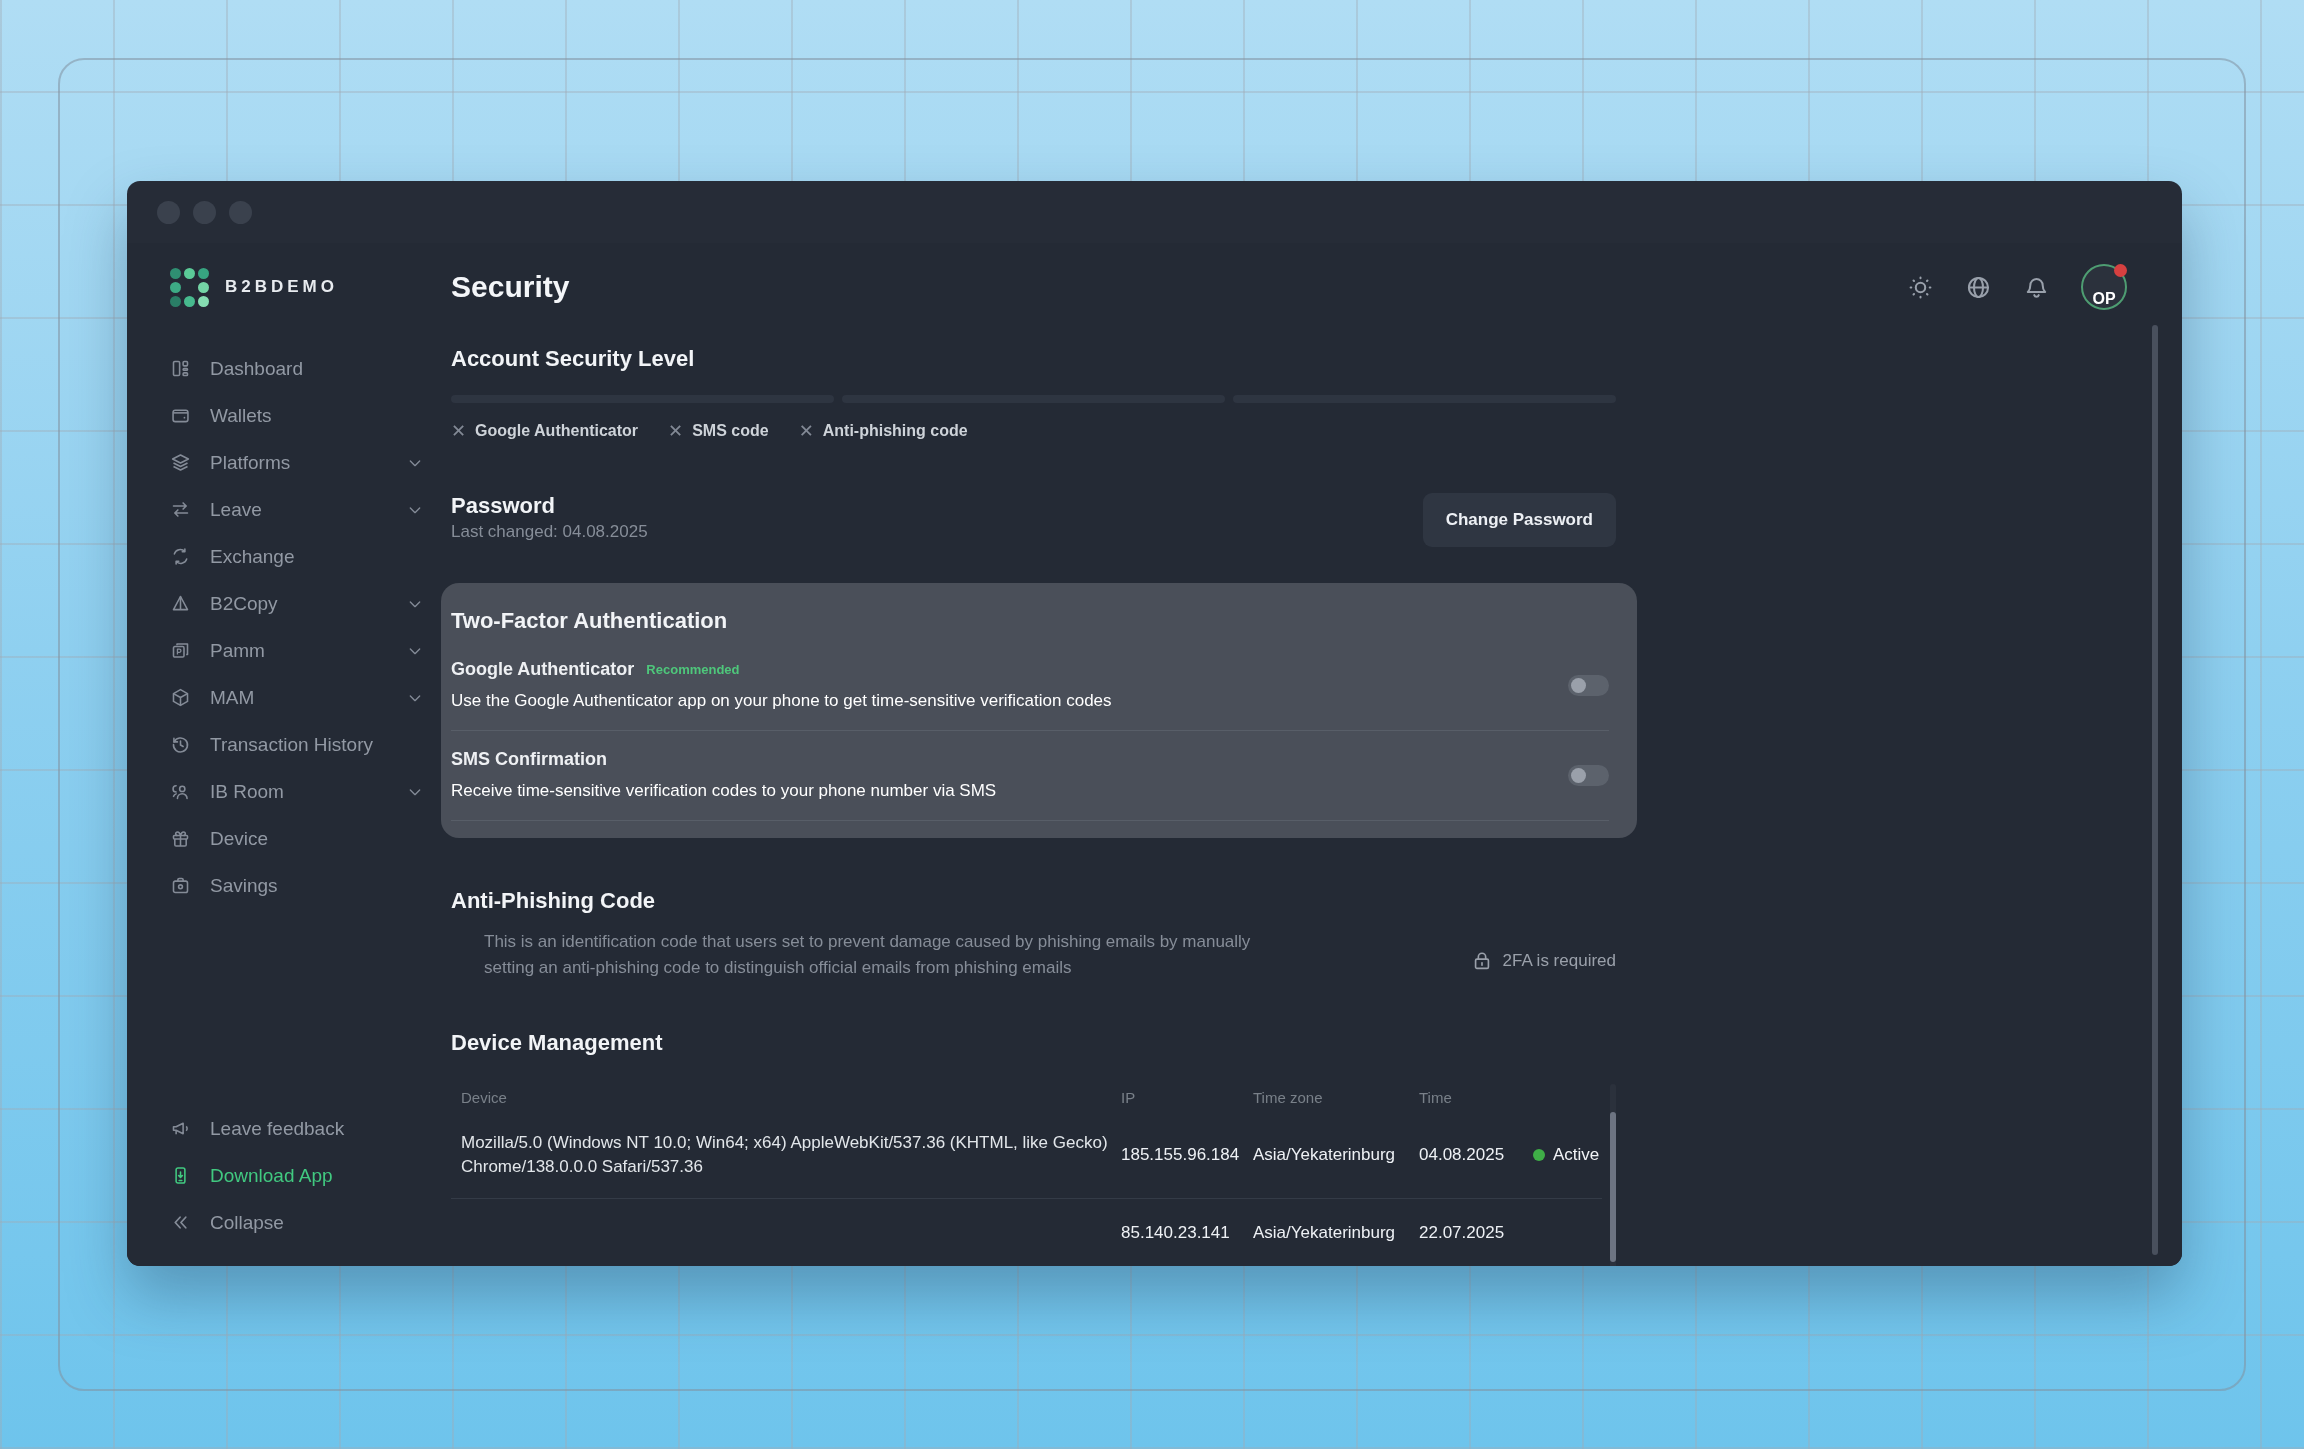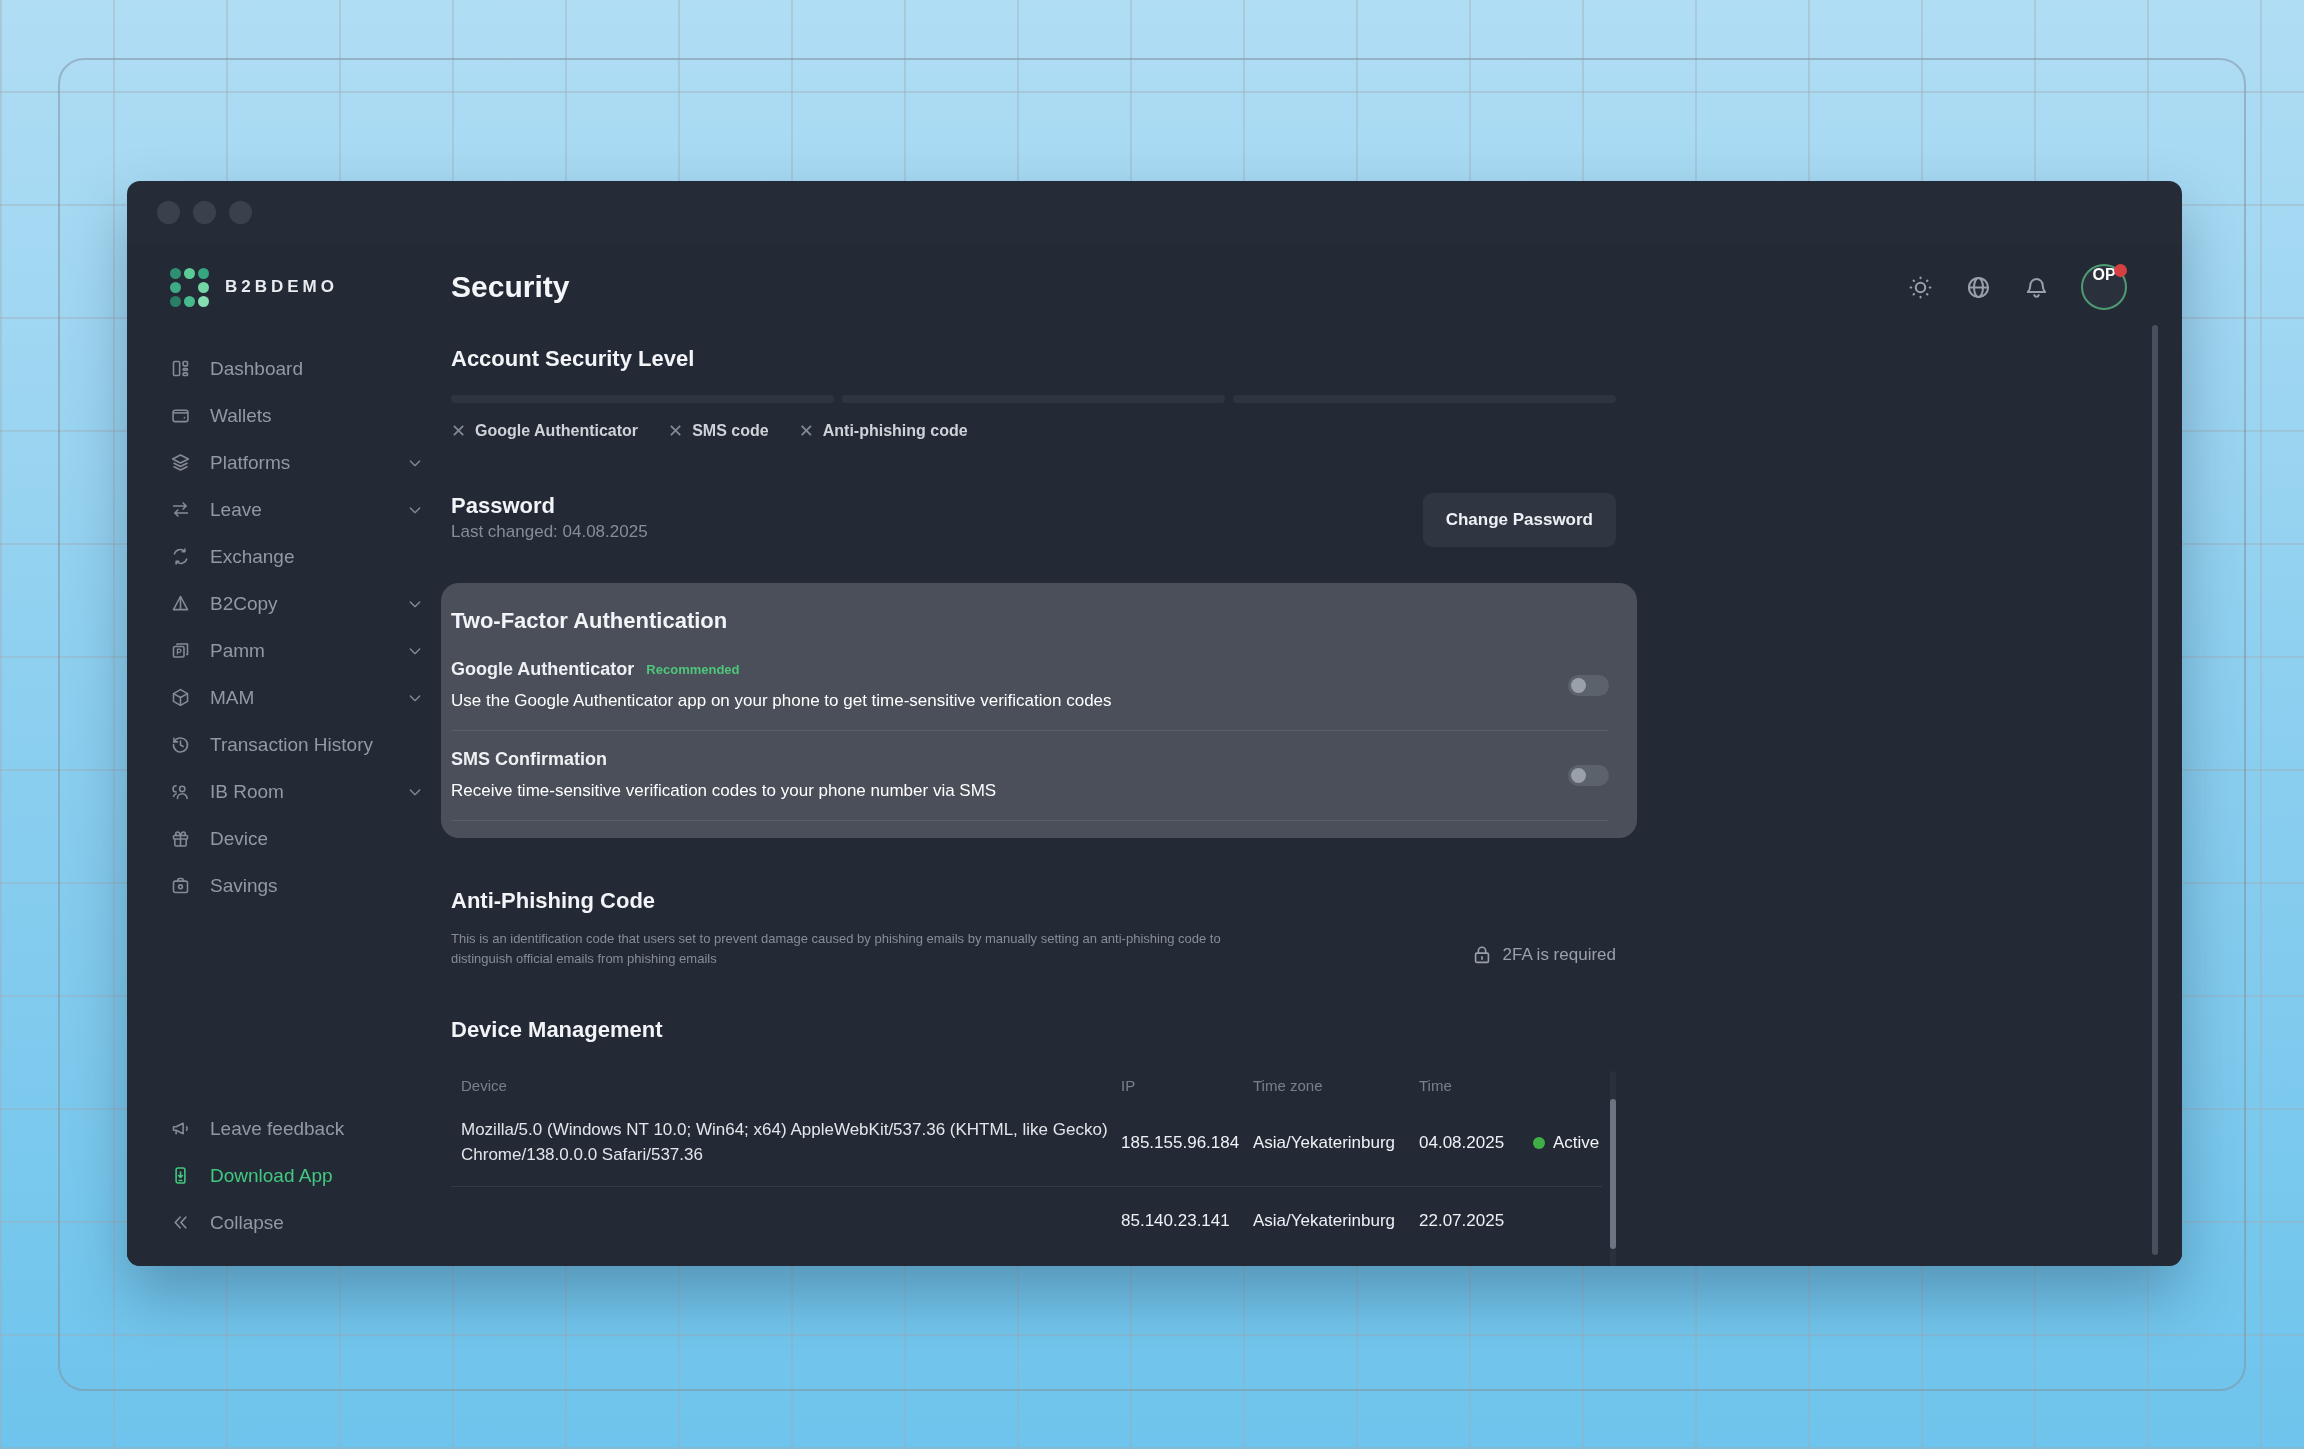--- a/index.html
+++ b/index.html
@@ -30,21 +30,21 @@
   .app-header { height:88px; flex:0 0 88px; display:flex; align-items:center; background:#242a35; }
   .brand { width:324px; flex:0 0 324px; display:flex; align-items:center; gap:16px; padding-left:43px; }
   .logo-grid { display:grid; grid-template-columns:repeat(3,11px); grid-template-rows:repeat(3,11px); gap:3px; }
   .logo-grid i { border-radius:50%; display:block; }
   .brand-name { font-size:17px; font-weight:700; letter-spacing:4px; color:#e8ebef; }
   .page-title { flex:1; font-size:30px; font-weight:700; color:#f4f6f9; }
   .header-icons { display:flex; align-items:center; gap:31px; padding-right:55px; }
   .hicon { width:27px; height:27px; color:#99a0ab; cursor:pointer; }
   .hicon svg { width:27px; height:27px; display:block; }
   .avatar { position:relative; width:46px; height:46px; border-radius:50%; border:2px solid #4e9d72;
-    background:#2b313c; display:flex; align-items:flex-start; justify-content:center;
+    background:#2b313c; display:flex; align-items:flex-end; justify-content:center;
     font-size:16px; font-weight:700; color:#fff; cursor:pointer; }
   .avatar .red-dot { position:absolute; top:-2px; right:-2px; width:13px; height:13px; border-radius:50%; background:#d64040; }
 
   .app-body { flex:1; display:flex; background:#242a35; min-height:0; }
 
   
   .sidebar { width:324px; flex:0 0 324px; display:flex; flex-direction:column; padding:14px 0 20px 0; }
   .nav-item { height:47px; display:flex; align-items:center; gap:19px; padding:0 28px 0 43px;
     color:#9299a4; font-size:19px; cursor:pointer; }
   .nav-item .nico { width:21px; height:21px; flex:0 0 21px; color:#848b97; }
@@ -77,21 +77,21 @@
   .tfa-titleline { display:flex; align-items:center; gap:12px; }
   .tfa-name { font-size:18px; font-weight:600; color:#eef0f3; }
   .badge-rec { font-size:13px; font-weight:600; color:#4ec77b; }
   .tfa-desc { margin-top:11px; font-size:17px; color:#ffffff; }
   .toggle { position:relative; width:41px; height:21px; border-radius:11px; background:#5c626c; flex:0 0 41px; cursor:pointer; }
   .toggle .knob { position:absolute; left:3px; top:3px; width:15px; height:15px; border-radius:50%; background:#9aa0aa; }
   .tfa-divider { height:1px; background:#585e68; margin:19px 0 0 0; }
   .tfa-row2 { margin-top:18px; }
 
   .antiphishing { margin-top:50px; display:flex; justify-content:space-between; }
-  .ap-desc { margin-top:15px; width:810px; font-size:13px; line-height:1.55; color:#868d98; }
+  .ap-desc { margin-top:15px; width:810px; font-size:17px; line-height:1.55; color:#868d98;margin-left:33px; }
   .ap-req { display:flex; align-items:center; gap:10px; margin-top:52px; color:#9aa0aa; font-size:17px; white-space:nowrap; }
   .ap-req svg { width:22px; height:22px; display:block; }
 
   .devices { margin-top:48px; }
   .dev-table { margin-top:26px; position:relative; padding-right:14px; }
   .dev-grid { display:grid; grid-template-columns:670px 132px 166px 114px 1fr; align-items:center; }
   .dev-head { height:32px; }
   .dev-head .th { font-size:15px; color:#798089; }
   .dev-row1 { padding:17px 0 18px 0; }
   .dev-row2 { padding:24px 0 26px 0; }

